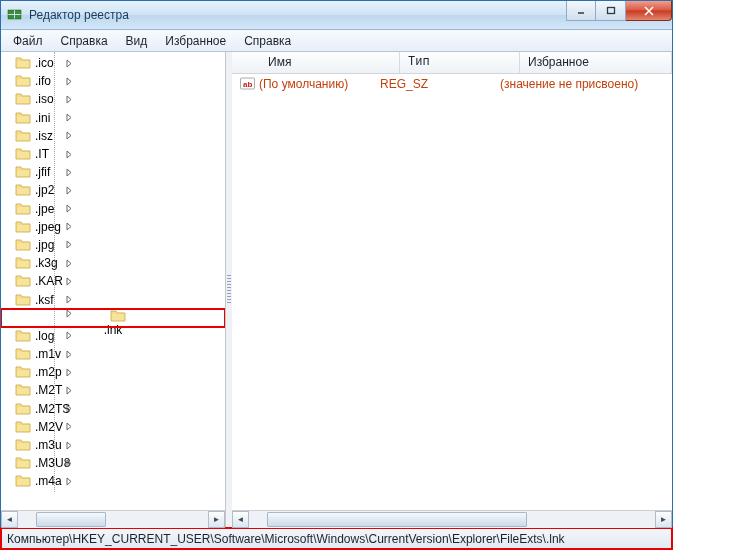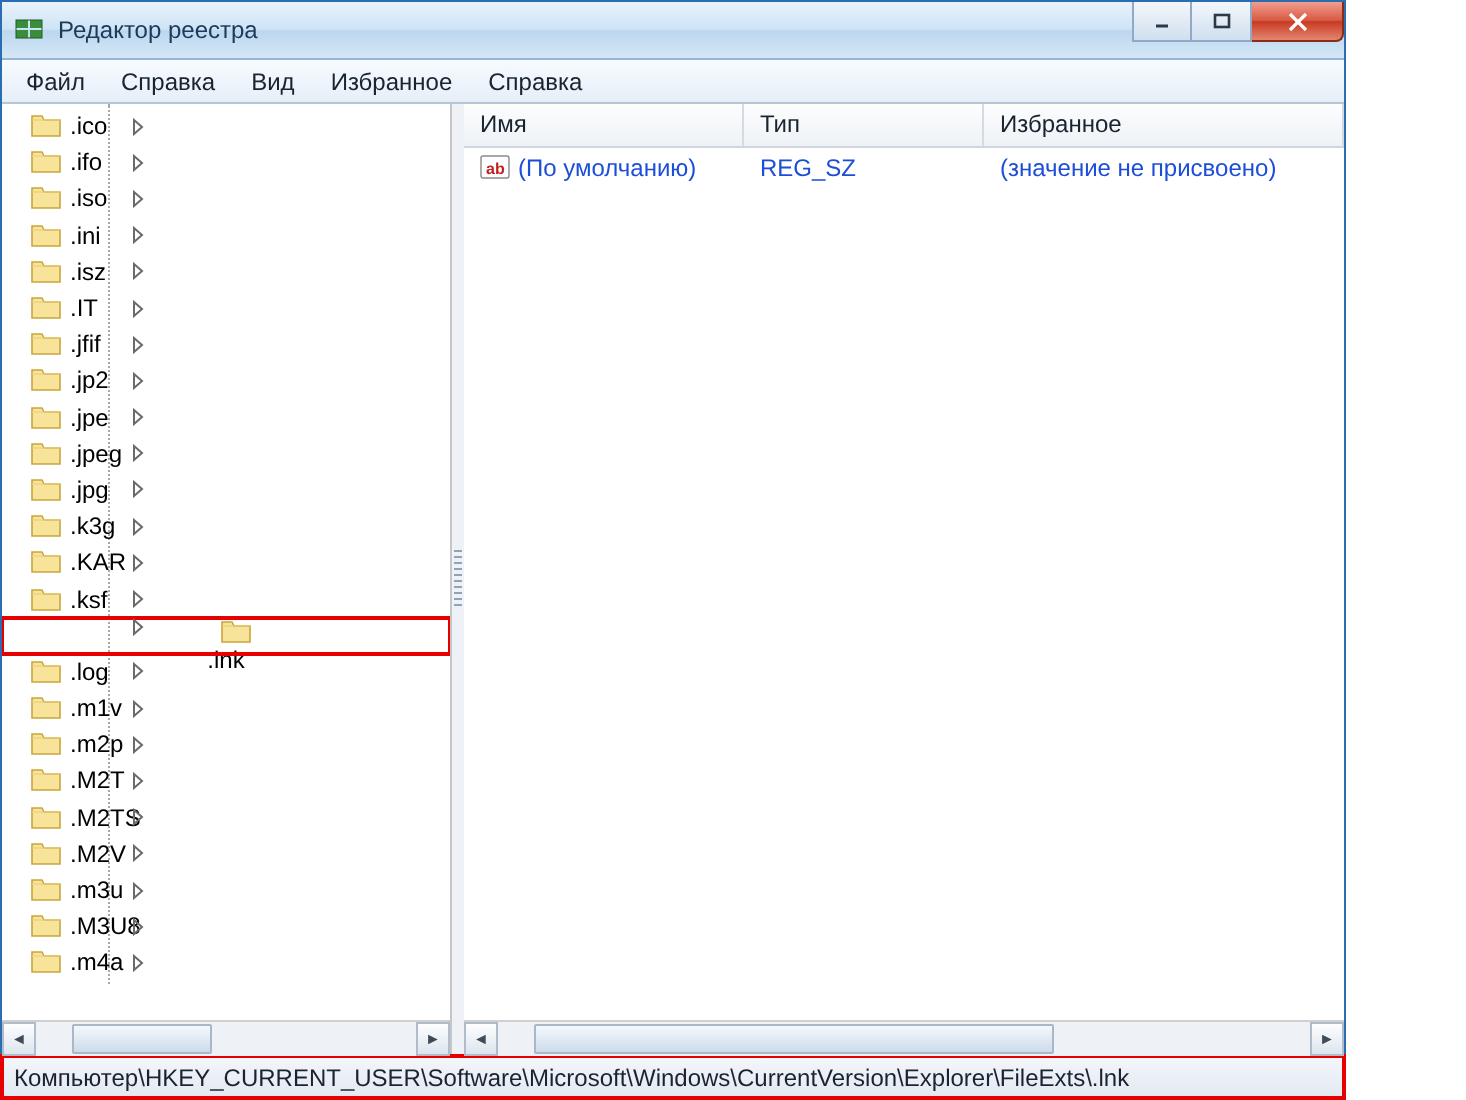--- a/index.html
+++ b/index.html
@@ -170,30 +170,30 @@
   background: linear-gradient(to bottom, #fdfdfe, #eef2f6);
   border-bottom: 1px solid #cfd6de;
   display:flex;
 }
 .col {
   border-right: 1px solid #d5dbe2;
   padding: 3px 8px 0 8px;
   color:#1a2330;
   font-size: 12px;
 }
-.col-name{ width: 140px; }
-.col-type{ width: 120px; }
+.col-name{ width: 140px; margin-left: 28px; }
+.col-type{ width: 120px; font-family: Liberation Mono, monospace; }
 .col-val { flex:1; }
 .list-body { flex:1; overflow:hidden; }
 .row {
   display:flex;
   align-items:center;
   height: 19px;
 }
-.cell { padding: 0 8px; font-size:12px; color:#1d4ed8; overflow:hidden; white-space:nowrap; }
+.cell { padding: 0 8px; font-size:12px; color:#c2410c; overflow:hidden; white-space:nowrap; }
 .cell-name{ width:140px; display:flex; align-items:center; gap:4px; }
 .cell-type{ width:120px; }
 .cell-val { flex:1; }
 .value-icon {
   width:15px;height:15px;
   display:inline-flex;align-items:center;justify-content:center;
 }
 .list-hscroll {
   height: 17px;
   background: #eef1f5;

